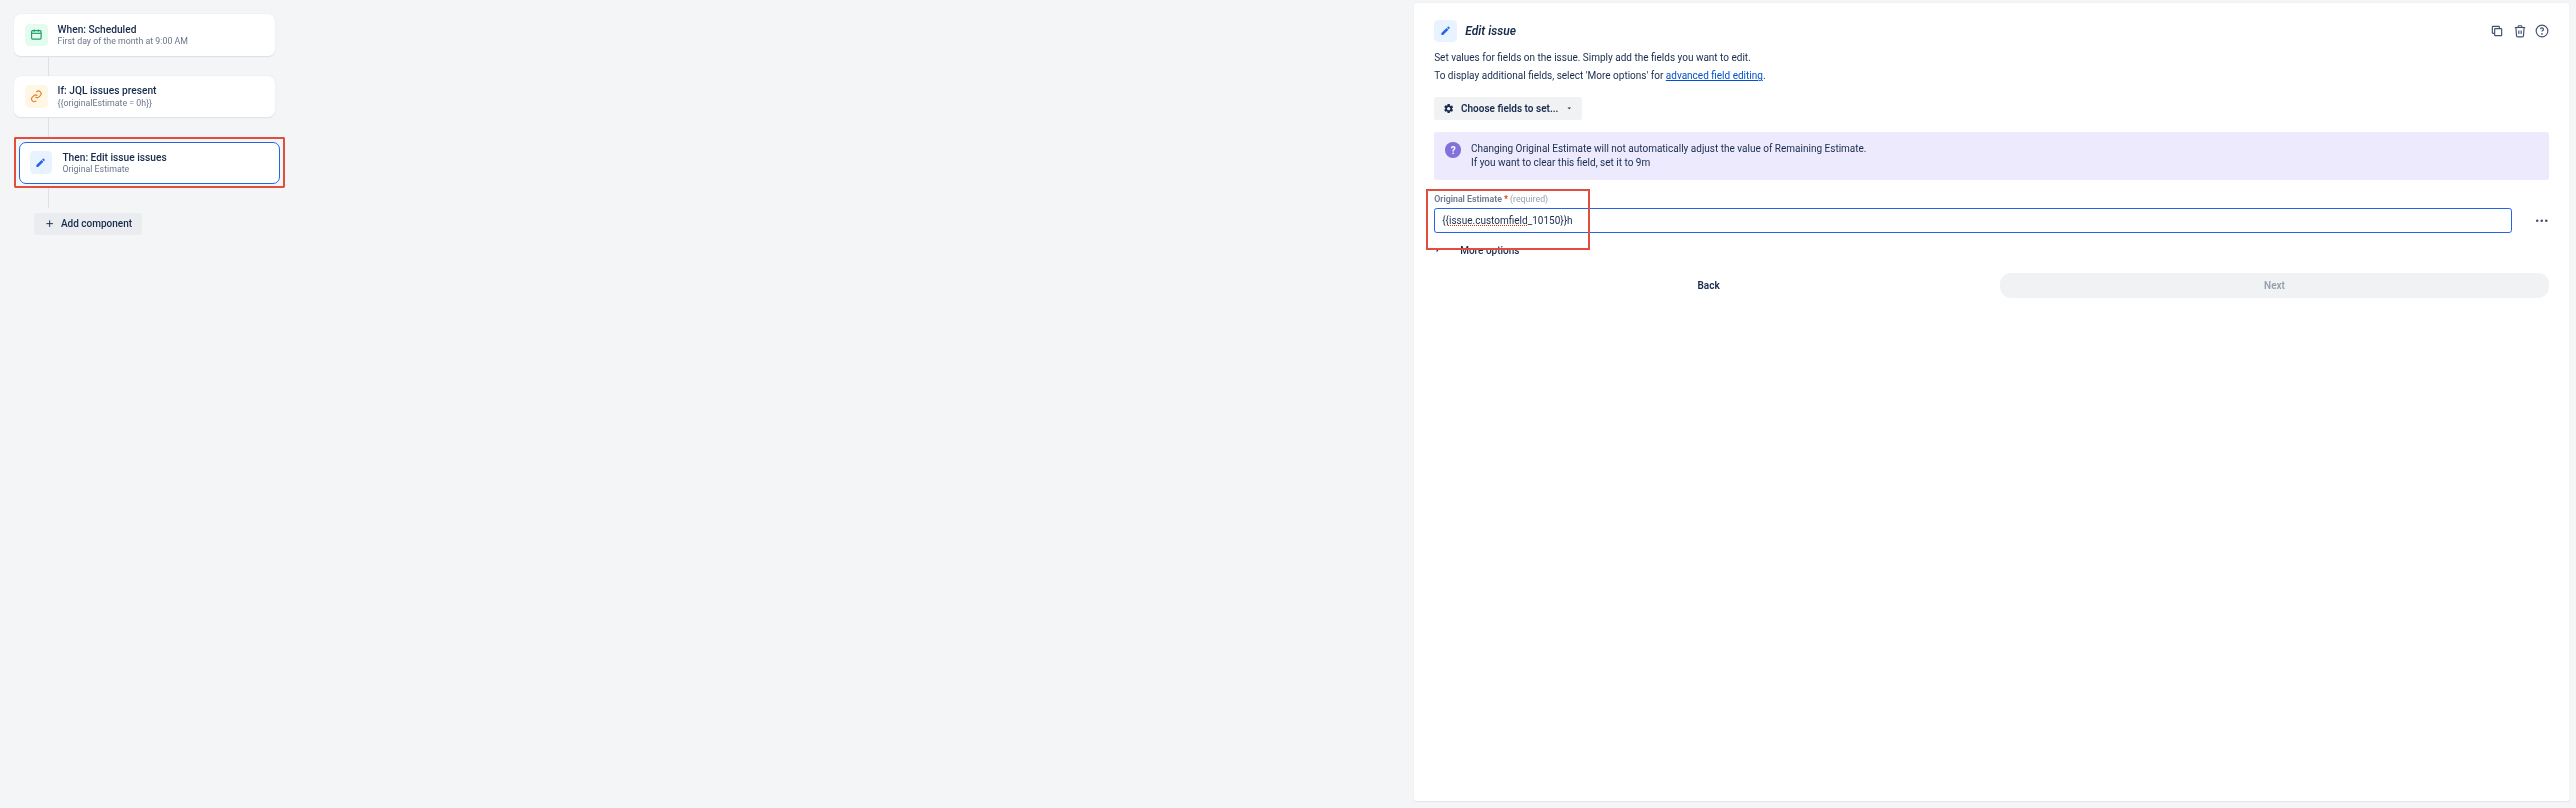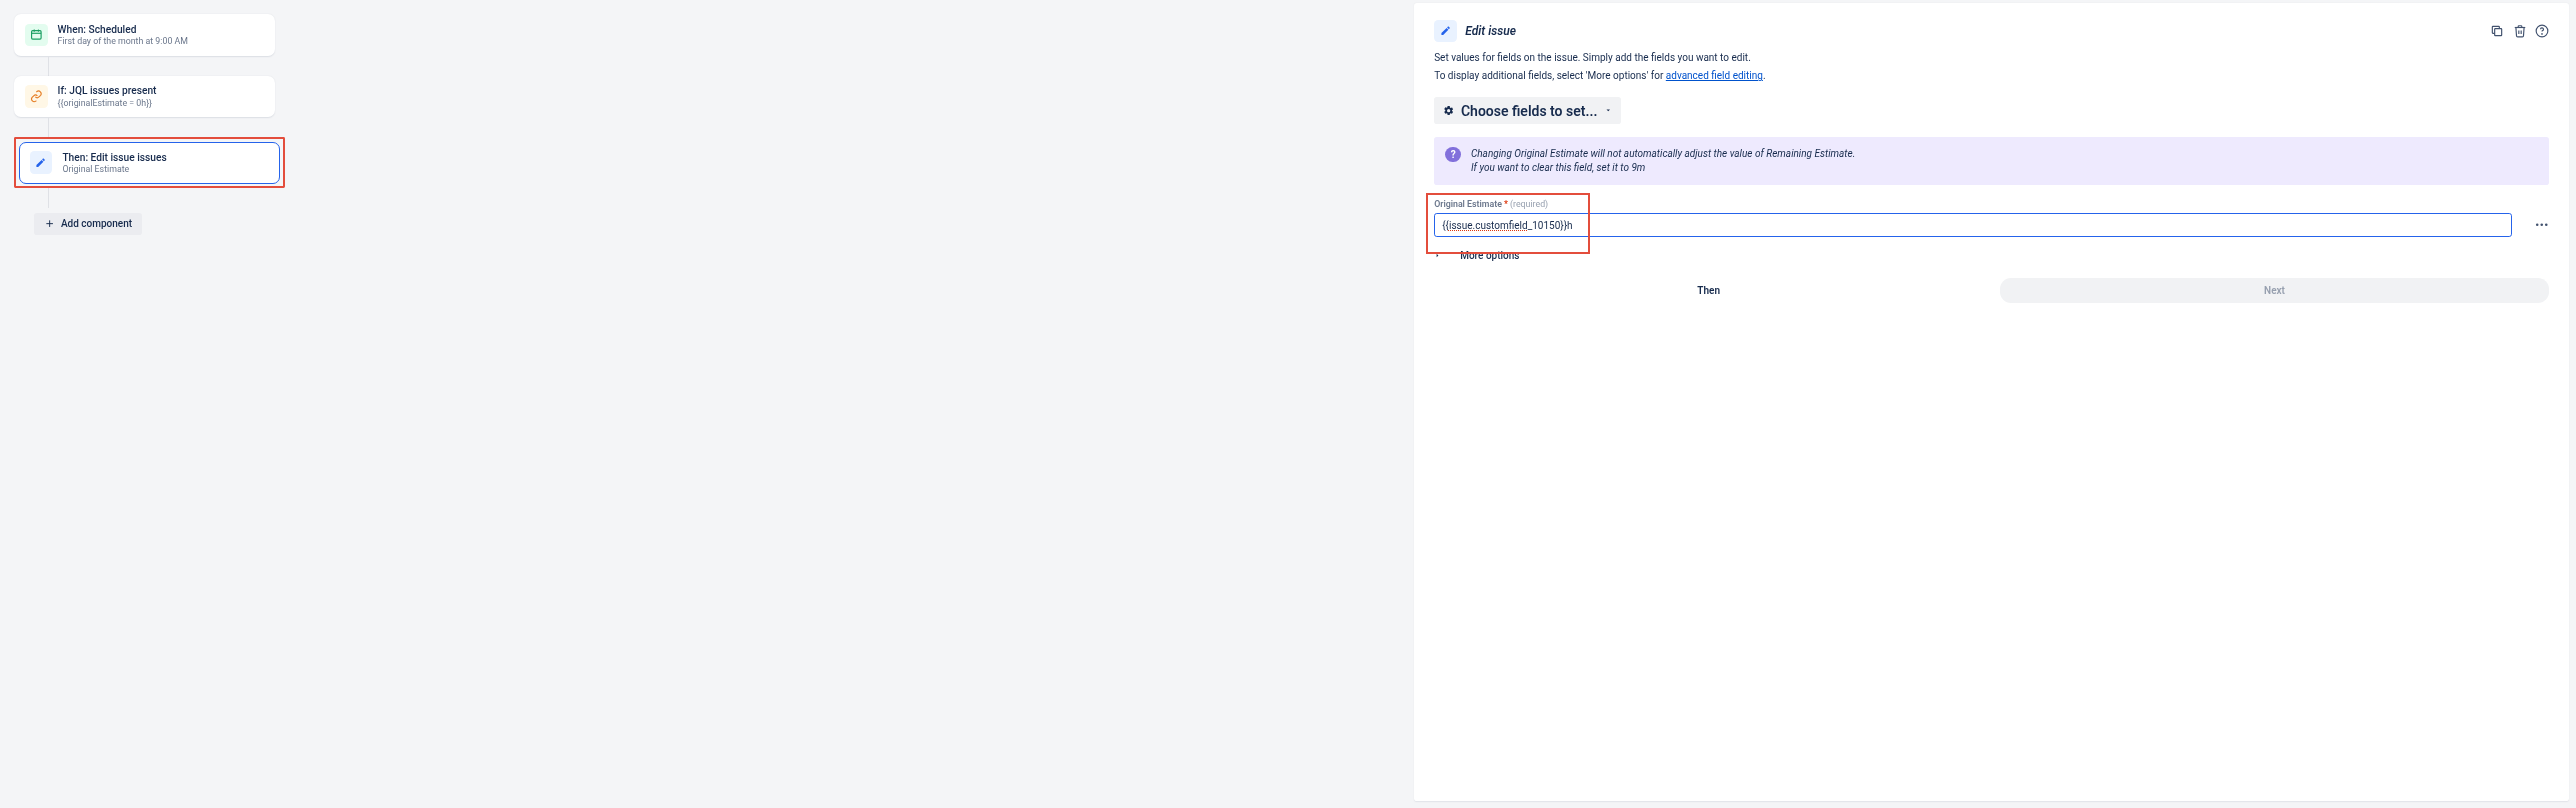--- a/index.html
+++ b/index.html
@@ -127,21 +127,21 @@
     text-decoration: underline;
   }
   .choose-fields {
     display: inline-flex;
     align-items: center;
     gap: 7px;
     background: #f1f2f4;
     border: none;
     border-radius: 2.8px;
     padding: 5.7px 8.5px;
-    font-size: 14px;
+    font-size: 10px;
     font-weight: 600;
     color: #172b4d;
     cursor: pointer;
     margin-top: 8.5px;
   }
   .info-banner {
     background: #eeeafe;
     border-radius: 2.8px;
     padding: 10px 11.3px;
     display: flex;
@@ -158,21 +158,20 @@
     align-items: center;
     justify-content: center;
     font-size: 10px;
     font-weight: 700;
     flex-shrink: 0;
   }
   .info-text {
     font-size: 10px;
     color: #172b4d;
     line-height: 1.4;
-    font-style: italic;
   }
   .field-block {
     margin-top: 14px;
     position: relative;
   }
   .field-label {
     font-size: 8.8px;
     font-weight: 600;
     color: #6b778c;
     display: flex;
@@ -393,17 +392,17 @@
   </div>
 
   <div class="more-options">
     <svg width="7" height="7" viewBox="0 0 24 24" fill="#172b4d">
       <path d="M9 6l6 6-6 6z"></path>
     </svg>
     <span>More options</span>
   </div>
 
   <div class="footer-buttons">
-    <button class="footer-btn btn-back">Then</button>
+    <button class="footer-btn btn-back">Back</button>
     <button class="footer-btn btn-next">Next</button>
   </div>
 </div>
 
 
 </body></html>

